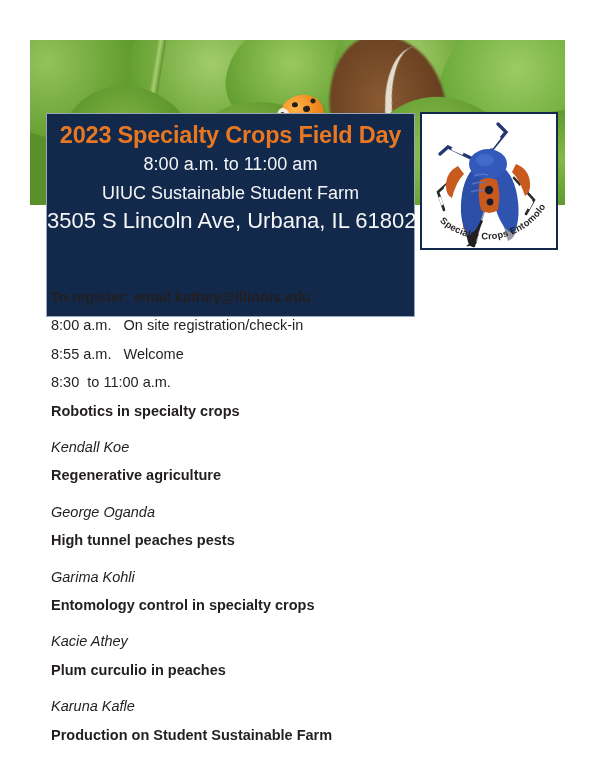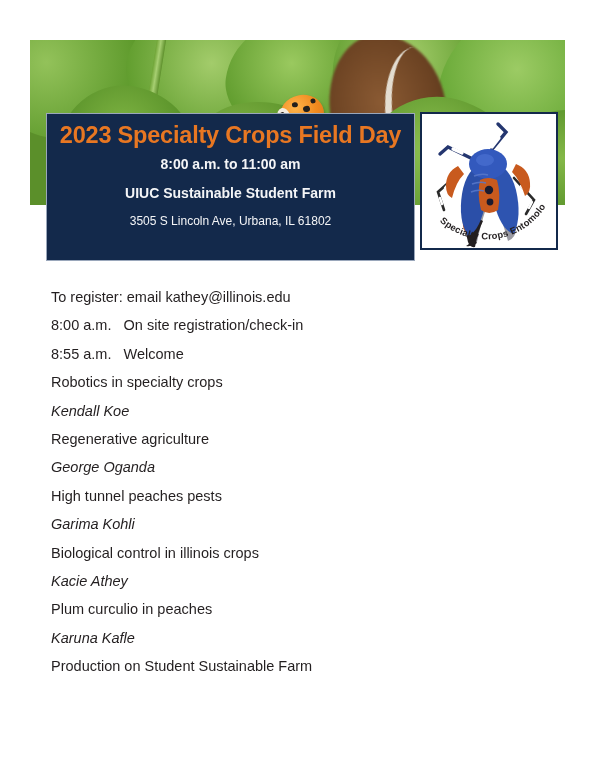--- a/index.html
+++ b/index.html
@@ -114,45 +114,45 @@
     background: #23201c;
     border-radius: 50%;
   }
 
   
   #title-box {
     position: absolute;
     left: 46px;
     top: 113px;
     width: 369px;
-    height: 148px;
+    height: 204px;
     background: #13294b;
     border: 1.5px solid #9aa7bb;
     box-sizing: border-box;
     padding-top: 6px;
     text-align: center;
   }
   #event-title {
     color: #e87722;
     font-weight: bold;
     font-size: 23.5px;
     line-height: 30px;
     letter-spacing: -0.2px;
     white-space: nowrap;
   }
   .title-line {
     color: #f4f5f7;
-    font-size: 14px;
+    font-size: 18px;
     line-height: 29px;
-    font-weight: bold;
+    font-weight: normal;
     white-space: nowrap;
   }
   #title-address {
     color: #f4f5f7;
-    font-size: 12px;
+    font-size: 22px;
     line-height: 26px;
     white-space: nowrap;
   }
 
   
   #logo-card {
     position: absolute;
     left: 420px;
     top: 112px;
     width: 138px;
@@ -170,22 +170,22 @@
     left: 51px;
     top: 283px;
     width: 480px;
   }
   .line {
     font-size: 14.5px;
     line-height: 28.4px;
     color: #231f20;
     white-space: pre;
   }
-  .line.bold   { font-weight: normal; }
-  .line.italic { font-style: italic; }
+  .line.bold   { font-weight: bold; }
+  .line.italic { font-style: italic; margin-top: 8px; }
 </style>
 </head>
 <body>
 
 <div id="photo-banner">
   <div class="leaf" id="leaf-a"></div>
   <div class="leaf" id="leaf-c"></div>
   <div class="leaf" id="leaf-e"></div>
   <div class="leaf" id="leaf-f"></div>
   <div class="leaf" id="leaf-h"></div>
@@ -274,25 +274,26 @@
     <text font-family="'Liberation Sans', sans-serif" font-size="9.4" font-weight="bold" fill="#231f20" letter-spacing="0.2">
       <textPath href="#arc" startOffset="4%">Specialty Crops Entomology Lab</textPath>
     </text>
   </svg>
 </div>
 
 <div id="content">
   <div class="line bold">To register: email kathey@illinois.edu</div>
   <div class="line">8:00 a.m.   On site registration/check-in</div>
   <div class="line">8:55 a.m.   Welcome</div>
+  <div class="line">8:30  to 11:00 a.m.</div>
 
   <div class="line bold">Robotics in specialty crops</div>
   <div class="line italic">Kendall Koe</div>
   <div class="line bold">Regenerative agriculture</div>
   <div class="line italic">George Oganda</div>
   <div class="line bold">High tunnel peaches pests</div>
   <div class="line italic">Garima Kohli</div>
-  <div class="line bold">Biological control in illinois crops</div>
+  <div class="line bold">Entomology control in specialty crops</div>
   <div class="line italic">Kacie Athey</div>
   <div class="line bold">Plum curculio in peaches</div>
   <div class="line italic">Karuna Kafle</div>
   <div class="line bold">Production on Student Sustainable Farm</div>
 </div>
 
 </body></html>

